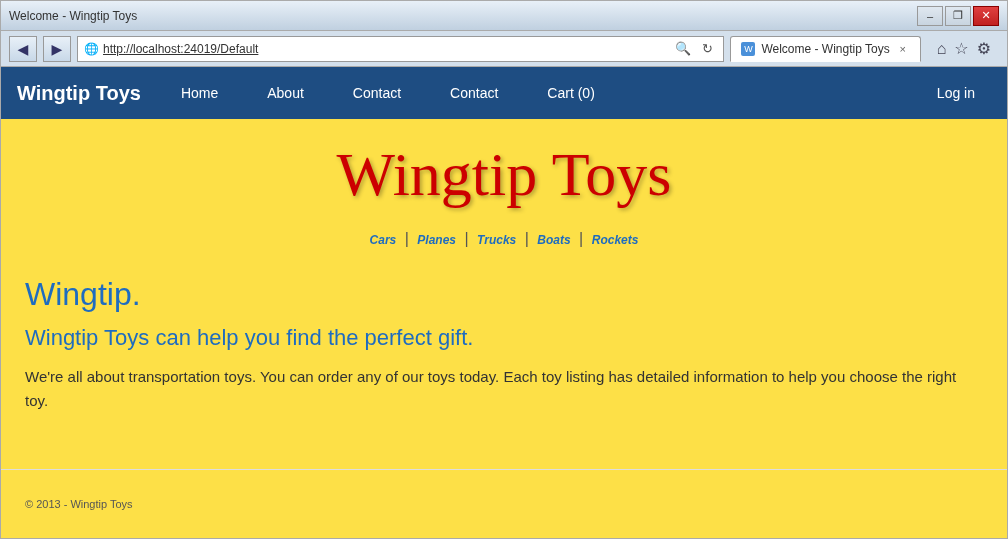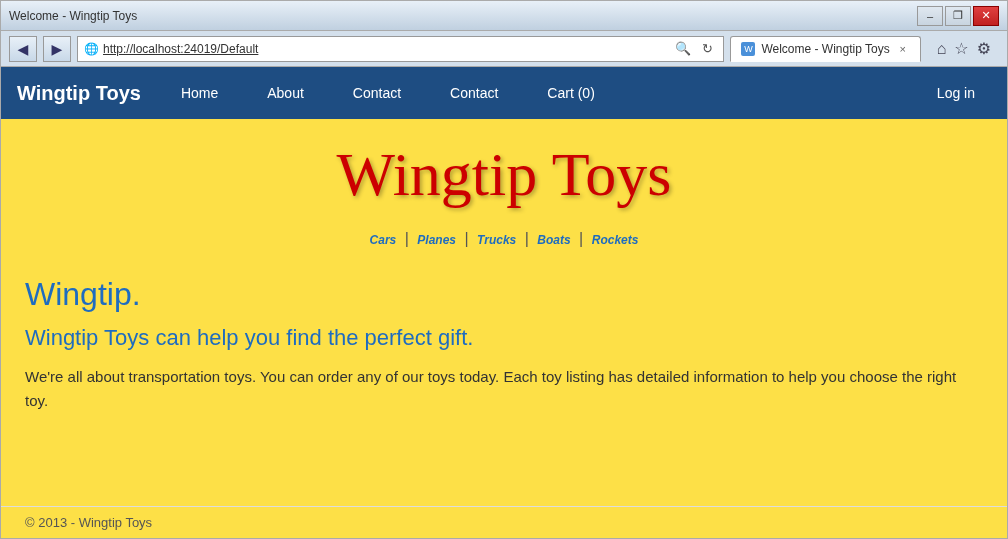--- a/index.html
+++ b/index.html
@@ -291,22 +291,22 @@
 
     .welcome-text {
       color: #333;
       font-size: 15px;
       line-height: 1.6;
       margin-bottom: 20px;
     }
 
     .page-footer {
       border-top: 1px solid #ddd;
-      padding: 8px 24px;
-      font-size: 13px;
+      padding: 28px 24px;
+      font-size: 11px;
       color: #555;
     }
   </style>
 </head>
 <body>
 
 <div class="window-chrome">
 
   <div class="title-bar">
     <div class="title-bar-left">

